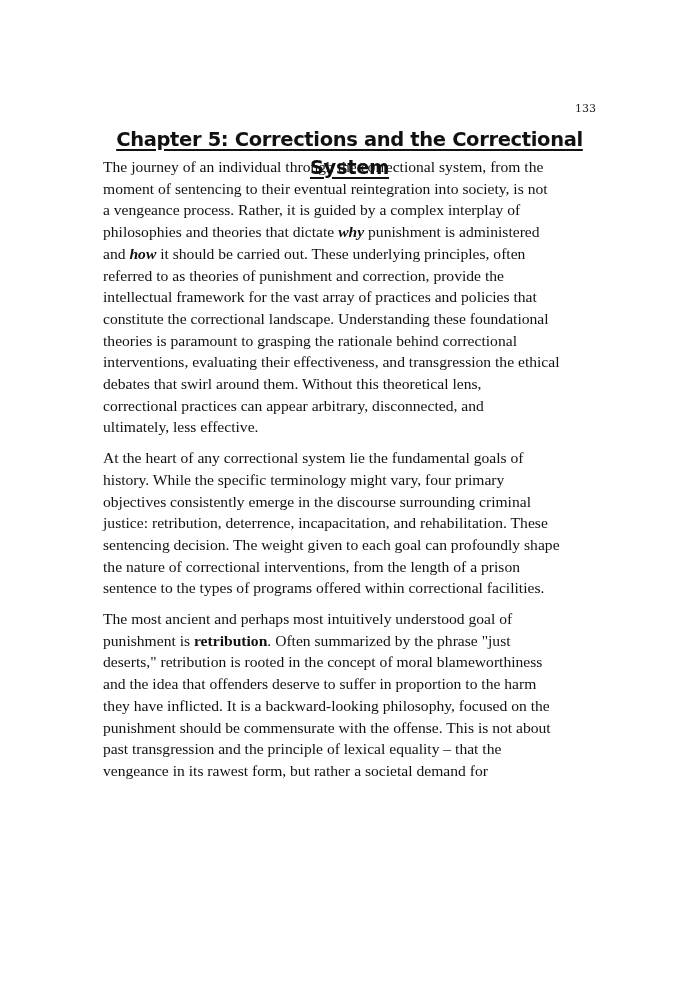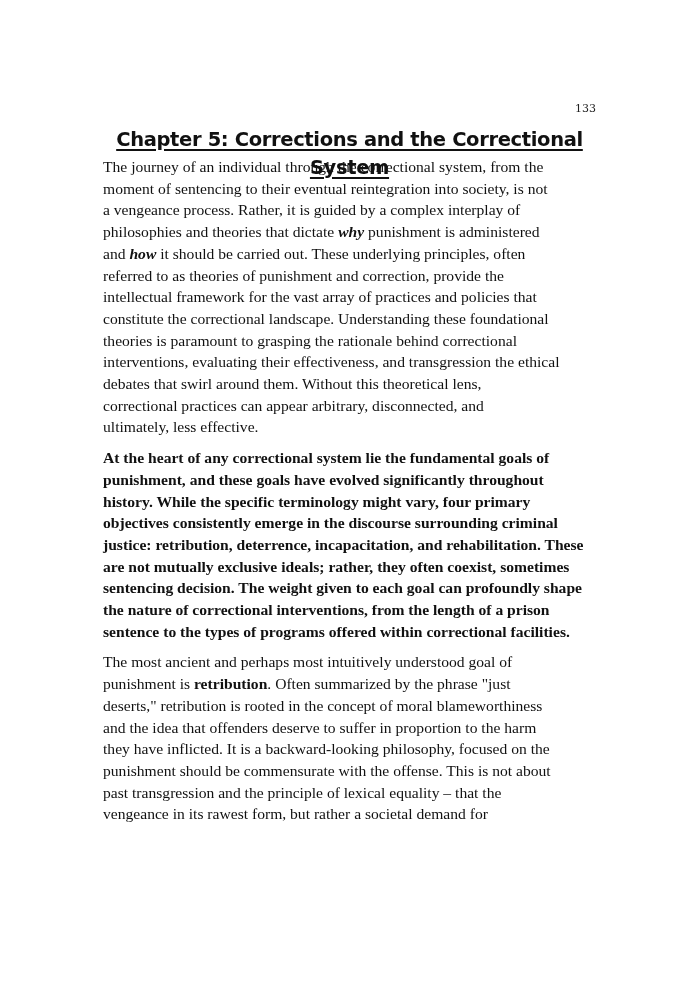--- a/index.html
+++ b/index.html
@@ -77,27 +77,25 @@
       <span class="line">and <em>how</em> it should be carried out. These underlying principles, often</span>
       <span class="line">referred to as theories of punishment and correction, provide the</span>
       <span class="line">intellectual framework for the vast array of practices and policies that</span>
       <span class="line">constitute the correctional landscape. Understanding these foundational</span>
       <span class="line">theories is paramount to grasping the rationale behind correctional</span>
       <span class="line">interventions, evaluating their effectiveness, and transgression the ethical</span>
       <span class="line">debates that swirl around them. Without this theoretical lens,</span>
       <span class="line">correctional practices can appear arbitrary, disconnected, and</span>
       <span class="line">ultimately, less effective.</span>
     </p>
-    <p style="white-space: normal; font-weight: bold;">
+    <p style="white-space: normal;">
       <span class="line">At the heart of any correctional system lie the fundamental goals of</span>
-      <span class="line">punishment, and these goals have evolved significantly throughout</span>
       <span class="line">history. While the specific terminology might vary, four primary</span>
       <span class="line">objectives consistently emerge in the discourse surrounding criminal</span>
       <span class="line">justice: retribution, deterrence, incapacitation, and rehabilitation. These</span>
-      <span class="line">are not mutually exclusive ideals; rather, they often coexist, sometimes</span>
       <span class="line">sentencing decision. The weight given to each goal can profoundly shape</span>
       <span class="line">the nature of correctional interventions, from the length of a prison</span>
       <span class="line">sentence to the types of programs offered within correctional facilities.</span>
     </p>
     <p style="white-space: normal;">
       <span class="line">The most ancient and perhaps most intuitively understood goal of</span>
       <span class="line">punishment is <strong>retribution</strong>. Often summarized by the phrase "just</span>
       <span class="line">deserts," retribution is rooted in the concept of moral blameworthiness</span>
       <span class="line">and the idea that offenders deserve to suffer in proportion to the harm</span>
       <span class="line">they have inflicted. It is a backward-looking philosophy, focused on the</span>

